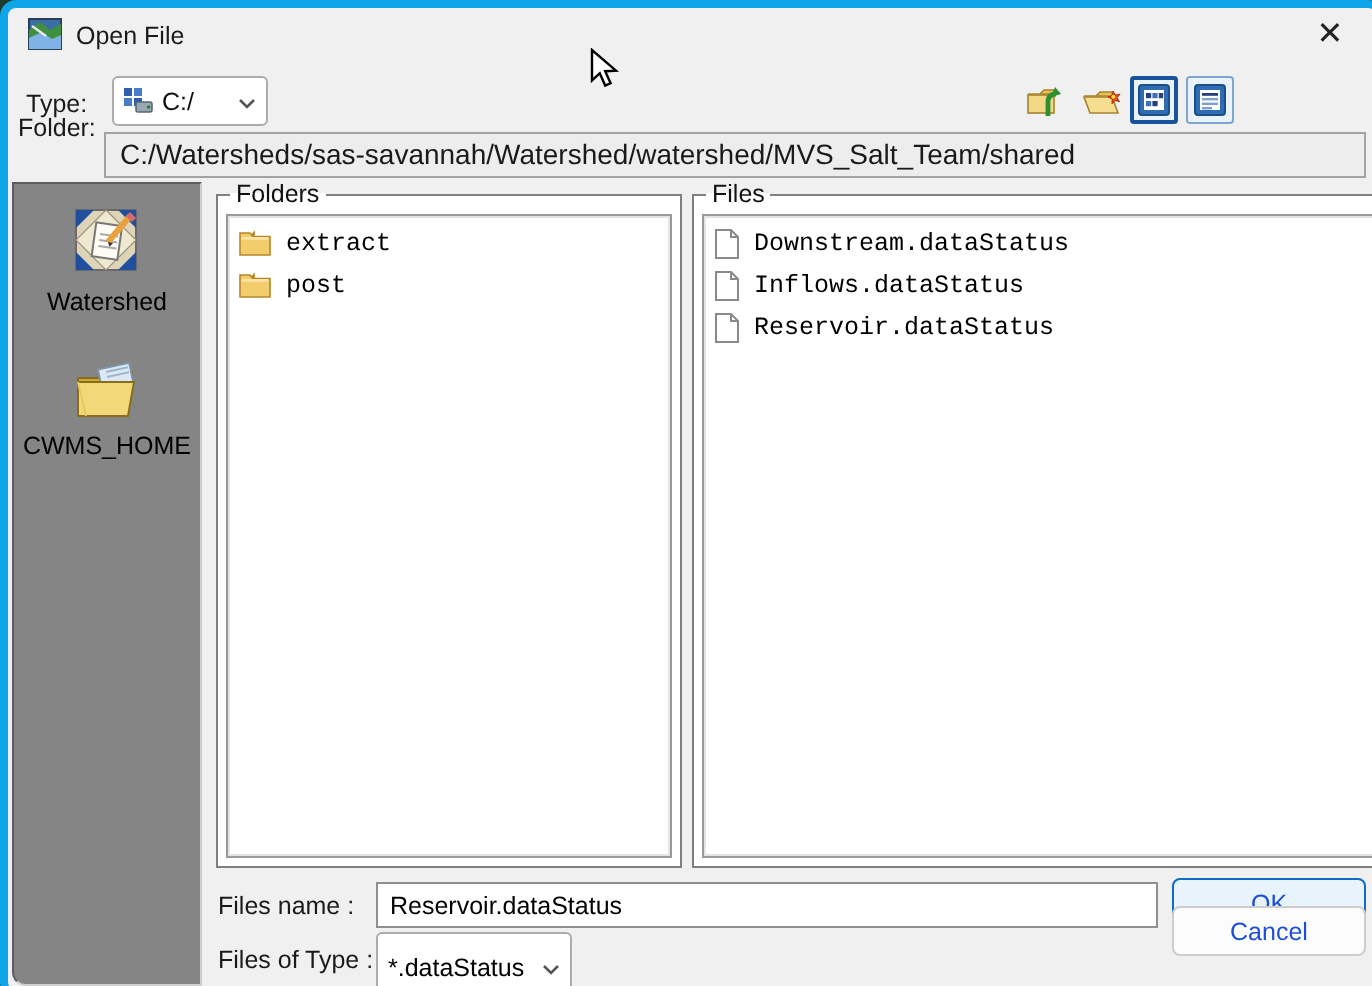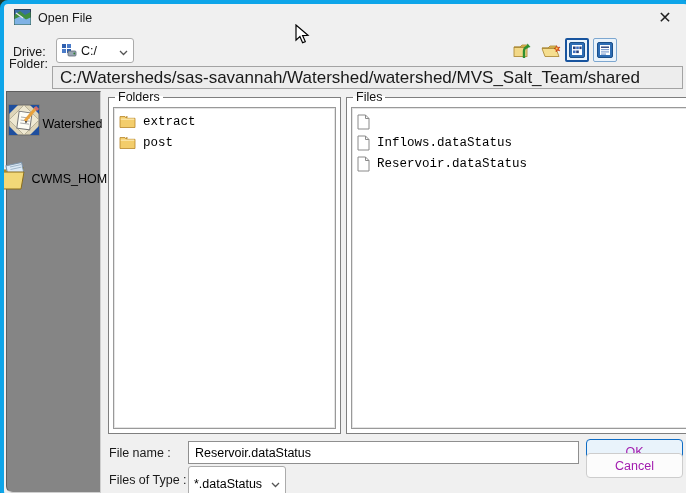--- a/index.html
+++ b/index.html
@@ -40,31 +40,31 @@
     position:absolute;width:24px;height:24px;border-radius:2px;box-sizing:border-box;
     display:flex;align-items:center;justify-content:center;background:#eaf3fb;
   }
   .tb-grid{left:561px;top:34px;border:2px solid #18549e;}
   .tb-details{left:589px;top:34px;border:1px solid #7da7d0;}
   
   .folder-label{left:5px;top:53px;}
   .folder-field{
     position:absolute;left:48px;top:62px;width:631px;height:23px;box-sizing:border-box;
     background:#ededed;border:1px solid #a3a3a3;
-    font-size:17px;color:#1a1a1a;line-height:21px;padding-left:7px;
+    font-size:14px;color:#1a1a1a;line-height:21px;padding-left:7px;
     white-space:nowrap;overflow:hidden;
   }
   
   .sidebar{
     position:absolute;left:2px;top:87px;width:95px;height:402px;
     background:#858585;border:1px solid;border-color:#5e5e5e #cfcfcf #cfcfcf #5e5e5e;
     box-sizing:border-box;border-bottom-left-radius:7px;
     display:flex;flex-direction:column;align-items:center;
   }
-  .side-item{display:flex;flex-direction:row;align-items:center;cursor:default;text-align:right;}
+  .side-item{display:flex;flex-direction:column;align-items:center;cursor:default;text-align:right;}
   .side-item .lbl{font-size:12.5px;color:#000;margin-top:5px;}
   .si-watershed{margin-top:11px;}
   .si-cwms{margin-top:21px;}
   
   .panel{position:absolute;top:93px;background:#fff;border:1px solid #7f7f7f;box-sizing:border-box;}
   .panel-folders{left:104px;width:233px;height:337px;text-align:right;}
   .panel-files{left:342px;width:384px;height:337px;}
   .panel-title{
     position:absolute;top:-8px;left:6px;padding:0 3px;font-size:12.5px;color:#111;
     background:linear-gradient(#f0f0f0 46%,#ffffff 46%);
@@ -87,21 +87,21 @@
     font-size:12.5px;color:#000;padding:0 6px;outline:none;
   }
   .type-combo{
     position:absolute;left:184px;top:462px;width:98px;height:36px;box-sizing:border-box;
     background:#fff;border:1px solid #ababab;border-radius:3px;
     display:flex;align-items:center;padding:0 5px;font-size:12.5px;color:#000;
   }
   .btn{
     position:absolute;left:582px;width:97px;height:25px;box-sizing:border-box;
     display:flex;align-items:center;justify-content:center;
-    font-size:12.5px;color:#a21caf;border-radius:4px;cursor:default;
+    font-size:12.5px;color:#1d4ed8;border-radius:4px;cursor:default;
   }
   .btn-ok{top:435px;background:#e9f3fb;border:1.5px solid #0f6cc4;}
   .btn-cancel{top:449px;background:#fcfcfc;border:1px solid #cdcdcd;}
   
   .cursor{position:absolute;left:291px;top:20px;pointer-events:none;}
 </style>
 </head>
 <body>
 
 <div class="dialog">
@@ -114,21 +114,21 @@
         <path d="M0.5 10 L7 7 L12 10.5 L16.5 8.5 L16.5 15.5 L0.5 15.5 Z" fill="#7fb2e5"></path>
         <path d="M2 4 L9 9" stroke="#e8e8e8" stroke-width="1.2"></path>
       </svg>
     </span>
     <span class="title-text">Open File</span>
     <div class="close-btn">
       <span>✕</span>
     </div>
   </div>
 
-  <span class="label drive-label">Drive:</span>
+  <span class="label drive-label">Type:</span>
   <div class="drive-combo">
     <span style="display:flex">
       <svg width="15" height="13" viewBox="0 0 15 13">
         <rect x="0" y="0" width="4" height="4" fill="#2f5fae"></rect>
         <rect x="5" y="0" width="4" height="4" fill="#4a7bc8"></rect>
         <rect x="0" y="5" width="4" height="4" fill="#4a7bc8"></rect>
         <rect x="5" y="5" width="4" height="4" fill="#2f5fae"></rect>
         <rect x="6" y="7" width="8" height="5" rx="1" fill="#9aa7b5" stroke="#5a6675" stroke-width="0.8"></rect>
         <circle cx="12.3" cy="9.5" r="0.9" fill="#2e7d32"></circle>
       </svg>
@@ -237,39 +237,40 @@
   </div>
 
   <div class="panel panel-files">
     <span class="panel-title">Files</span>
     <div class="panel-list">
       <div class="row-item">
         <svg width="13" height="16" viewBox="0 0 13 16">
           <path d="M1 1 h7.5 L12 4.5 V15 H1 Z" fill="#fff" stroke="#8a8a8a"></path>
           <path d="M8.5 1 V4.5 H12" fill="none" stroke="#8a8a8a"></path>
         </svg>
+        <span>Downstream.dataStatus</span>
       </div>
       <div class="row-item">
         <svg width="13" height="16" viewBox="0 0 13 16">
           <path d="M1 1 h7.5 L12 4.5 V15 H1 Z" fill="#fff" stroke="#8a8a8a"></path>
           <path d="M8.5 1 V4.5 H12" fill="none" stroke="#8a8a8a"></path>
         </svg>
         <span>Inflows.dataStatus</span>
       </div>
       <div class="row-item">
         <svg width="13" height="16" viewBox="0 0 13 16">
           <path d="M1 1 h7.5 L12 4.5 V15 H1 Z" fill="#fff" stroke="#8a8a8a"></path>
           <path d="M8.5 1 V4.5 H12" fill="none" stroke="#8a8a8a"></path>
         </svg>
         <span>Reservoir.dataStatus</span>
       </div>
     </div>
   </div>
 
-  <span class="label fn-label">File name :</span>
+  <span class="label fn-label">Files name :</span>
   <input class="fn-input" type="text" value="Reservoir.dataStatus" style="">
   <span class="label ft-label">Files of Type :</span>
   <div class="type-combo">
     <span>*.dataStatus</span>
     <span class="chev">
       <svg width="9" height="6" viewBox="0 0 9 6">
           <path d="M1 1 L4.5 4.5 L8 1" fill="none" stroke="#555" stroke-width="1.3"></path>
         </svg>
     </span>
   </div>

